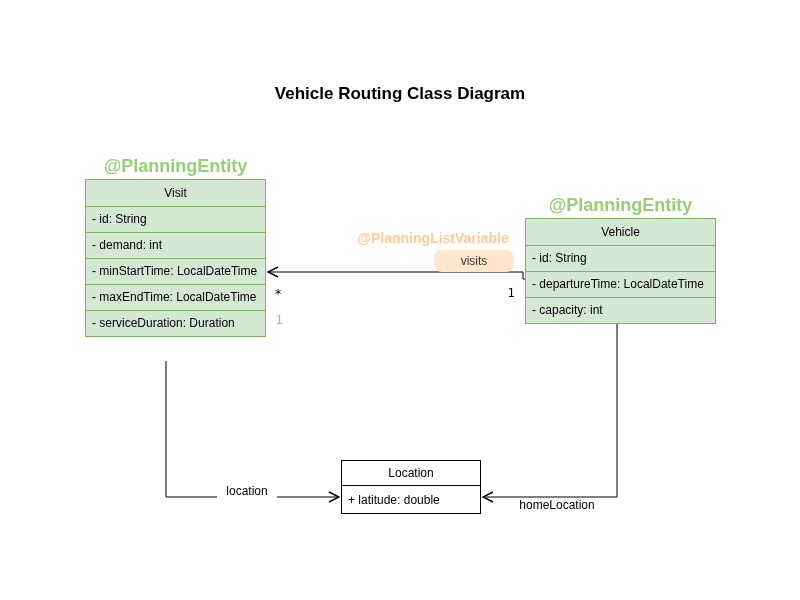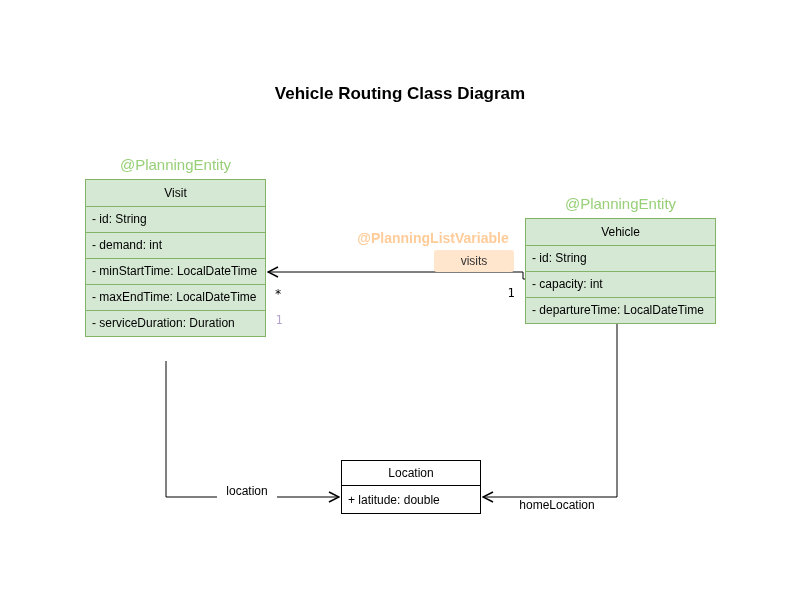--- a/index.html
+++ b/index.html
@@ -7,21 +7,21 @@
   .canvas {
     position: relative; width: 800px; height: 600px;
     background: #ffffff; overflow: hidden;
   }
   .diagram-title {
     position: absolute; left: 0; top: 84px; width: 800px;
     text-align: center; font-size: 17px; font-weight: bold; color: #000000;
   }
   .entity-annotation {
     position: absolute; text-align: center;
-    font-size: 15px; font-weight: normal; color: #97d077;
+    font-size: 18px; font-weight: bold; color: #97d077;
   }
   .listvar-annotation {
     position: absolute; text-align: center;
     font-size: 14px; font-weight: bold; color: #ffcc99;
   }
   .uml-class {
     position: absolute; box-sizing: border-box;
     background: #d5e8d4; border: 1px solid #82b366;
     font-size: 12px; color: #000000;
   }
@@ -39,21 +39,21 @@
   .uml-class.plain .cls-header {
     height: 24px; line-height: 24px; border-bottom: 1px solid #000000;
   }
   .uml-class.plain .cls-body { padding-top: 1px; }
   .uml-class.plain .cls-attr {
     height: 26px; line-height: 26px; padding-left: 6px; white-space: nowrap;
   }
   .edges-layer { position: absolute; left: 0; top: 0; }
   .visits-badge {
     position: absolute; left: 434px; top: 250px; width: 80px; height: 22px;
-    background: #ffe6cc; border-radius: 3px;
+    background: #ffe6cc; border-radius: 8px;
     text-align: center; line-height: 22px; font-size: 12px; color: #333333;
   }
   .edge-label {
     position: absolute; font-size: 12px; color: #000000;
     text-align: center; background: #ffffff; line-height: 14px;
   }
   .multiplicity {
     position: absolute; font-family: "DejaVu Sans Mono", monospace;
     font-size: 12px; color: #000000; text-align: center; width: 14px;
   }
@@ -86,22 +86,22 @@
     <div class="cls-row">- minStartTime: LocalDateTime</div>
     <div class="cls-row">- maxEndTime: LocalDateTime</div>
     <div class="cls-row">- serviceDuration: Duration</div>
   </div>
 
   <div class="entity-annotation" style="left:525px; top:195px; width:191px;">@PlanningEntity</div>
 
   <div class="uml-class" style="left:525px; top:218px; width:191px;">
     <div class="cls-header">Vehicle</div>
     <div class="cls-row">- id: String</div>
+    <div class="cls-row">- departureTime: LocalDateTime</div>
     <div class="cls-row">- capacity: int</div>
-    <div class="cls-row">- departureTime: LocalDateTime</div>
   </div>
 
   <div class="uml-class plain" style="left:341px; top:460px; width:140px;">
     <div class="cls-header">Location</div>
     <div class="cls-body">
       <div class="cls-attr">+ latitude: double</div>
     </div>
   </div>
 
   <div class="listvar-annotation" style="left:343px; top:230px; width:180px;">@PlanningListVariable</div>

